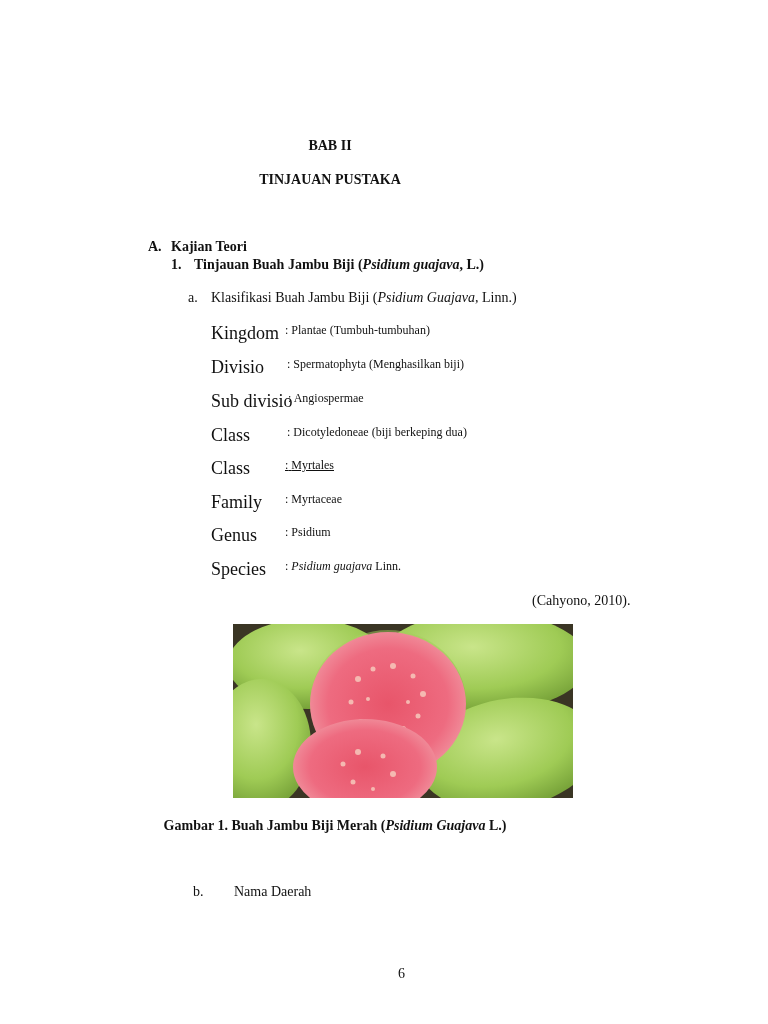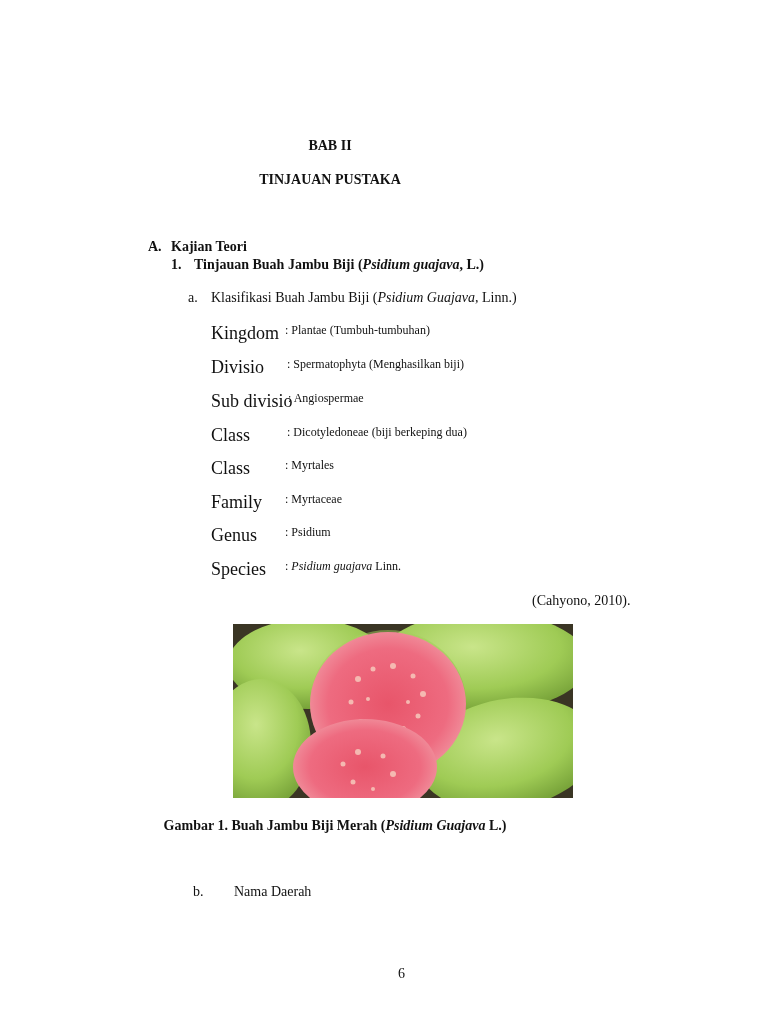--- a/index.html
+++ b/index.html
@@ -47,21 +47,21 @@
     <div>
       <span class="label" style="top:391px;">Sub divisio</span>
       <span class="sep" style="top:391px; left:288px;"><span>:</span> <span>Angiospermae</span></span>
     </div>
     <div>
       <span class="label" style="top:425px;">Class</span>
       <span class="sep" style="top:425px; left:287px;"><span>:</span> <span>Dicotyledoneae (biji berkeping dua)</span></span>
     </div>
     <div>
       <span class="label" style="top:458px;">Class</span>
-      <span class="sep" style="top:458px;"><span>:</span> <span>Myrtales</span></span>
+      <span class="sep" style="top:458px;text-decoration:underline;"><span>:</span> <span>Myrtales</span></span>
     </div>
     <div>
       <span class="label" style="top:492px;">Family</span>
       <span class="sep" style="top:492px;"><span>:</span> <span>Myrtaceae</span></span>
     </div>
     <div>
       <span class="label" style="top:525px;text-align:right;">Genus</span>
       <span class="sep" style="top:525px;"><span>:</span> <span>Psidium</span></span>
     </div>
     <div>

